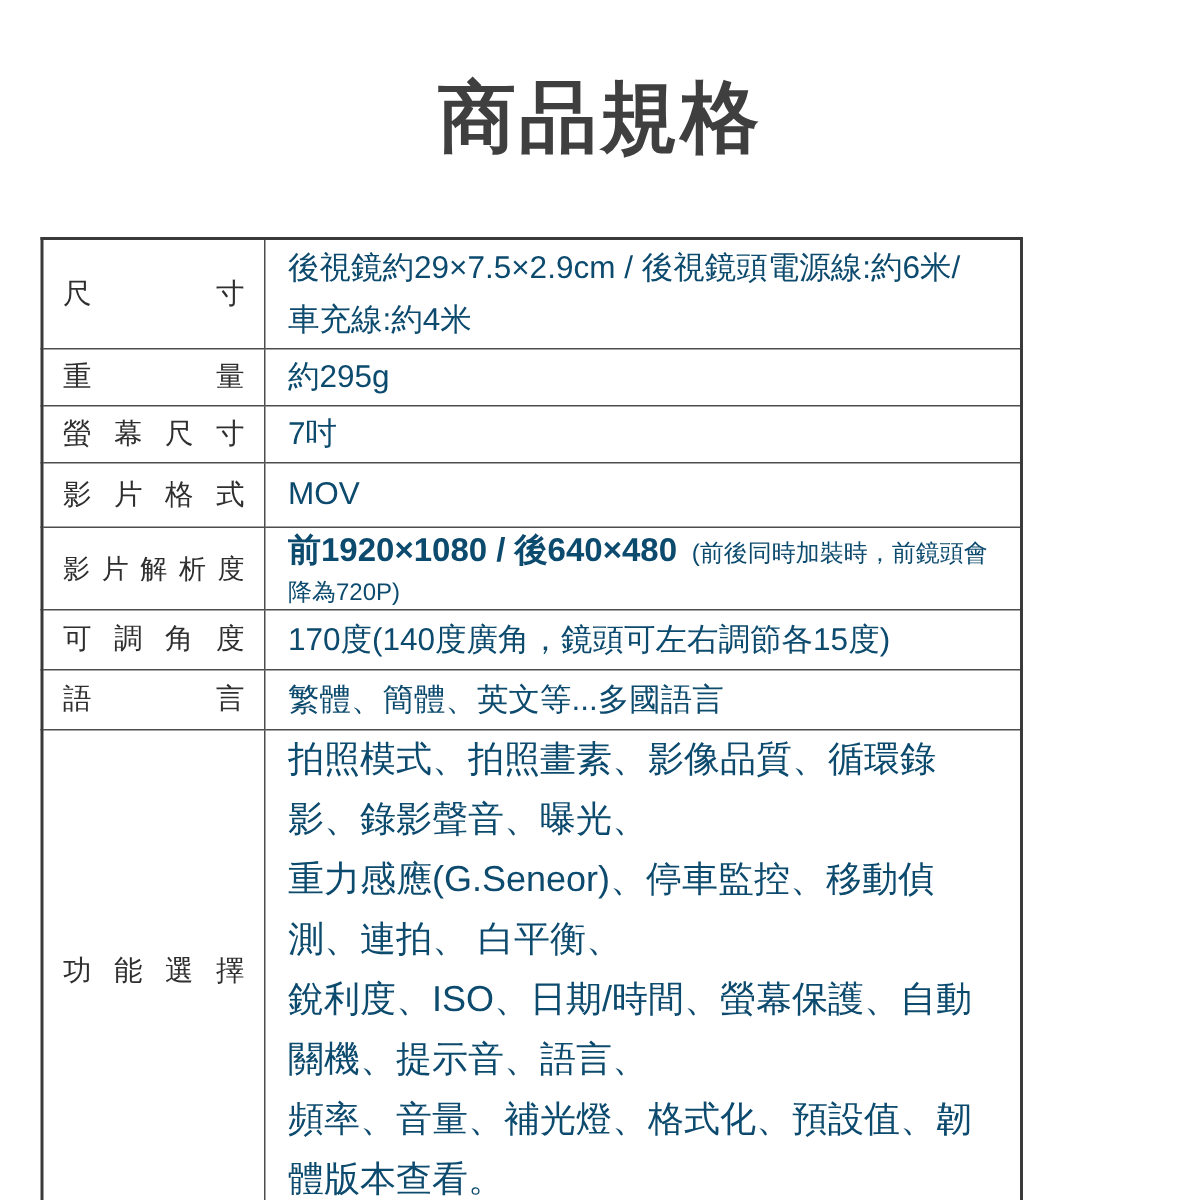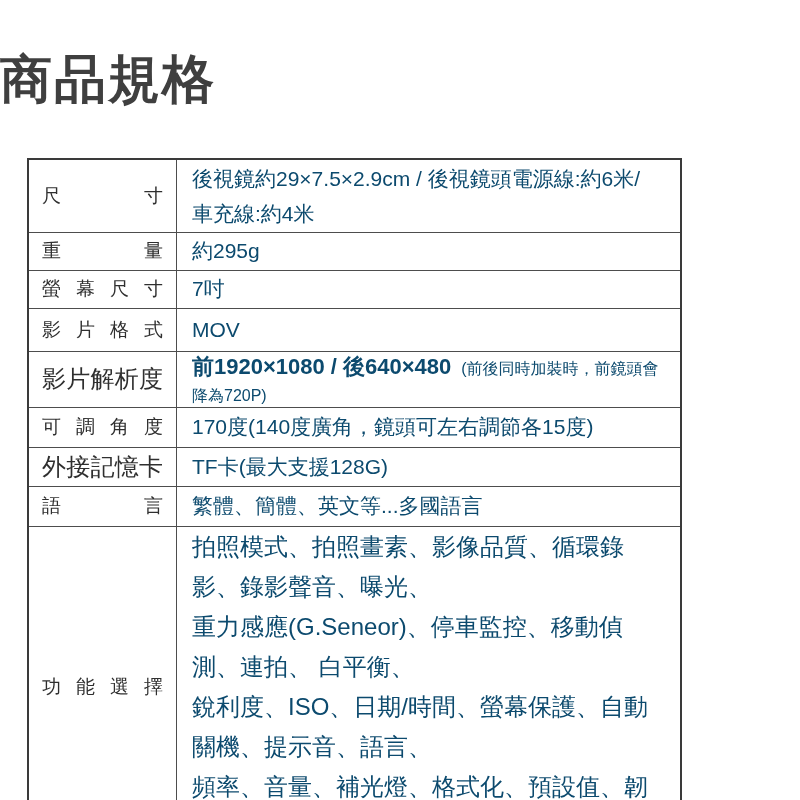--- a/index.html
+++ b/index.html
@@ -14,21 +14,21 @@
   .page {
     width: 800px;
     height: 800px;
     overflow: hidden;
     background: #ffffff;
   }
   h1.title {
     margin: 0;
     padding-top: 46px;
     height: 66px;
-    text-align: left;
+    text-align: center;
     font-size: 52px;
     font-weight: bold;
     letter-spacing: 2px;
     color: #3f3f3f;
     line-height: 66px;
   }
   table.spec {
     border-collapse: collapse;
     table-layout: fixed;
     width: 655px;
@@ -41,21 +41,21 @@
   }
   td.label-cell {
     width: 121px;
     padding: 0 13px;
     font-size: 19px;
     color: #2f2f2f;
     text-align: justify;
     text-align-last: justify;
     -moz-text-align-last: justify;
   }
-  td.label-cell.sm { font-size: 24px; }
+  td.label-cell.sm { font-size: 18px; }
   td.value-cell {
     padding: 0 10px 0 15px;
     font-size: 21px;
     color: #0c4a6e;
   }
   .pre { white-space: pre-line; }
   tr.r-dim     { height: 73px; }
   tr.r-dim .value-cell { line-height: 35px; }
   tr.r-weight  { height: 38px; }
   tr.r-screen  { height: 38px; }
@@ -103,24 +103,20 @@
         <td class="label-cell sm">影片解析度</td>
         <td class="value-cell">
           <span class="res-main">前1920×1080 / 後640×480</span>
           <span class="res-note">(前後同時加裝時，前鏡頭會降為720P)</span>
         </td>
       </tr>
       <tr class="r-angle">
         <td class="label-cell">可調角度</td>
         <td class="value-cell">170度(140度廣角，鏡頭可左右調節各15度)</td>
       </tr>
-      <tr class="r-card">
-        <td class="label-cell sm">外接記憶卡</td>
-        <td class="value-cell">TF卡(最大支援128G)</td>
-      </tr>
       <tr class="r-lang">
         <td class="label-cell">語言</td>
         <td class="value-cell">繁體、簡體、英文等...多國語言</td>
       </tr>
       <tr class="r-func">
         <td class="label-cell">功能選擇</td>
         <td class="value-cell pre">拍照模式、拍照畫素、影像品質、循環錄影、錄影聲音、曝光、
 重力感應(G.Seneor)、停車監控、移動偵測、連拍、 白平衡、
 銳利度、ISO、日期/時間、螢幕保護、自動關機、提示音、語言、
 頻率、音量、補光燈、格式化、預設值、韌體版本查看。</td>

